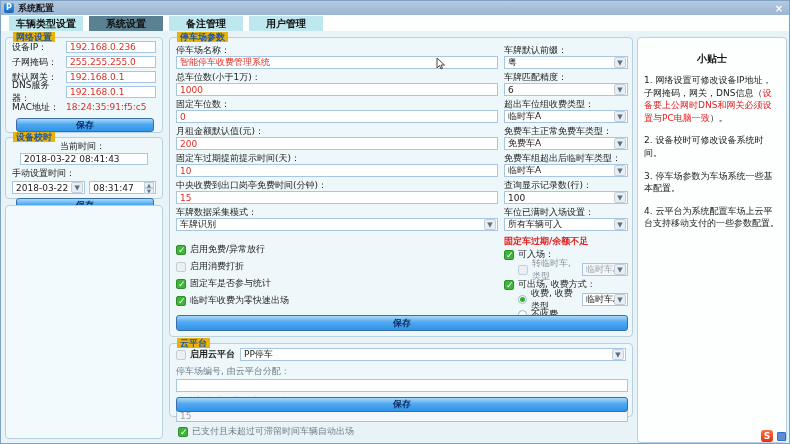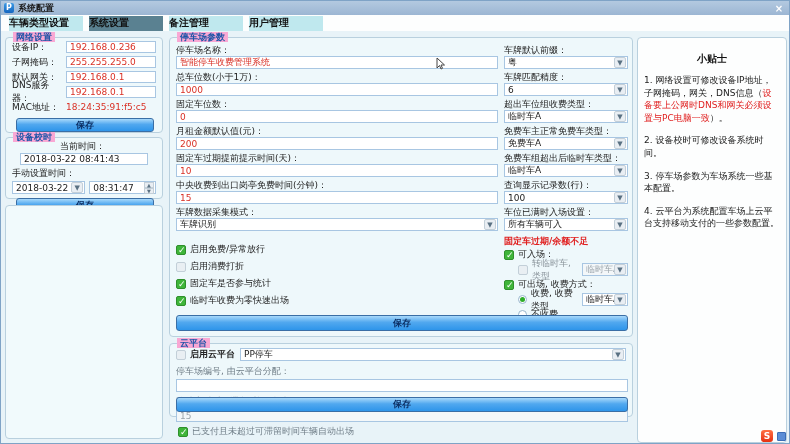--- a/index.html
+++ b/index.html
@@ -10,28 +10,28 @@
   
   .titlebar { position:absolute; top:0; left:0; right:0; height:14px;
     background:linear-gradient(#b3c9e0,#9cb6d3); display:flex; align-items:center; padding:0 3px; }
   .appicon { width:10px; height:10px; background:linear-gradient(#3d9be4,#1565c0); border-radius:2px;
     color:#fff; font-weight:bold; font-size:8px; line-height:10px; text-align:center; margin-right:4px; }
   .apptitle { font-size:9px; font-weight:bold; color:#1a1a1a; }
   .closebtn { margin-left:auto; color:#fff; font-weight:bold; font-size:10px; width:14px; text-align:center; cursor:pointer; }
 
   
   .tabstrip { position:absolute; top:14px; left:0; right:0; height:16px; background:#fdfefe; display:flex; align-items:flex-end; padding-left:8px; gap:6px; }
-  .tab { width:74px; height:15px; background:#bfe8ee; font-size:10px; font-weight:bold; color:#111; line-height:15px; cursor:pointer;font-family:Liberation Mono, monospace; }
+  .tab { width:74px; height:15px; background:#bfe8ee; text-align:center; font-size:10px; font-weight:bold; color:#111; line-height:15px; cursor:pointer; }
   .tab.active { background:#5a8191; }
 
   .content { position:absolute; top:30px; left:0; right:0; bottom:0; }
 
   
   .group { position:absolute; border:1px solid #b9d0de; border-radius:4px; background:#eef8fb; }
-  .gtitle { position:absolute; top:-6px; left:7px; background:#f9a8d4; padding:0 3px; color:#1e55a8; font-weight:bold; font-size:9px; line-height:10px; }
+  .gtitle { position:absolute; top:-6px; left:7px; background:#eab308; padding:0 3px; color:#1e55a8; font-weight:bold; font-size:9px; line-height:10px; }
 
   
   .nrow { display:flex; align-items:center; margin:3px 6px 0 6px; height:12px; }
   .nlabel { width:54px; font-size:9px; color:#222; flex-shrink:0; }
   .tinput { flex:1; height:12px; border:1px solid #a8c6e2; background:#fff; font-size:9px; padding:0 3px;
     font-family:"DejaVu Sans","Liberation Sans",sans-serif; color:#222; min-width:0; }
   .red { color:#d93025 !important; }
   .grey { color:#9aa4ab !important; background:#f3f7f9 !important; }
   .plain-red { font-size:9px; color:#d93025; }
 

